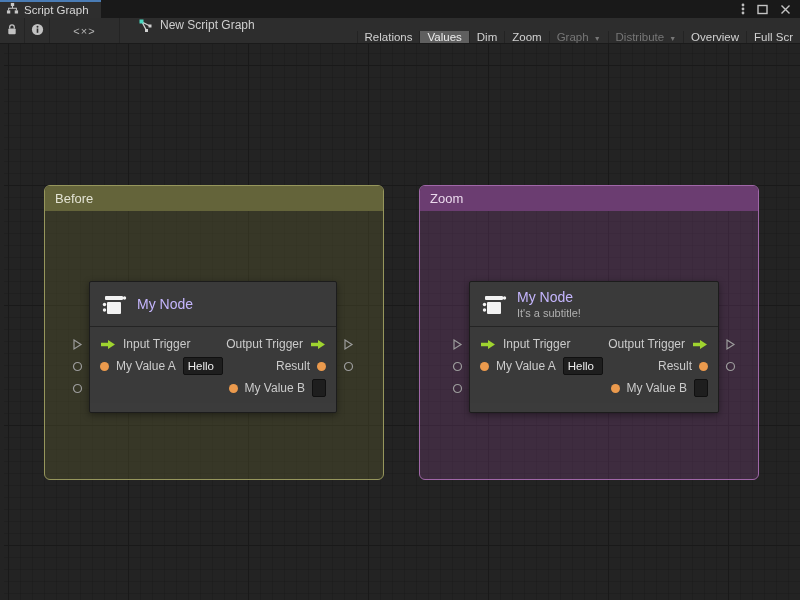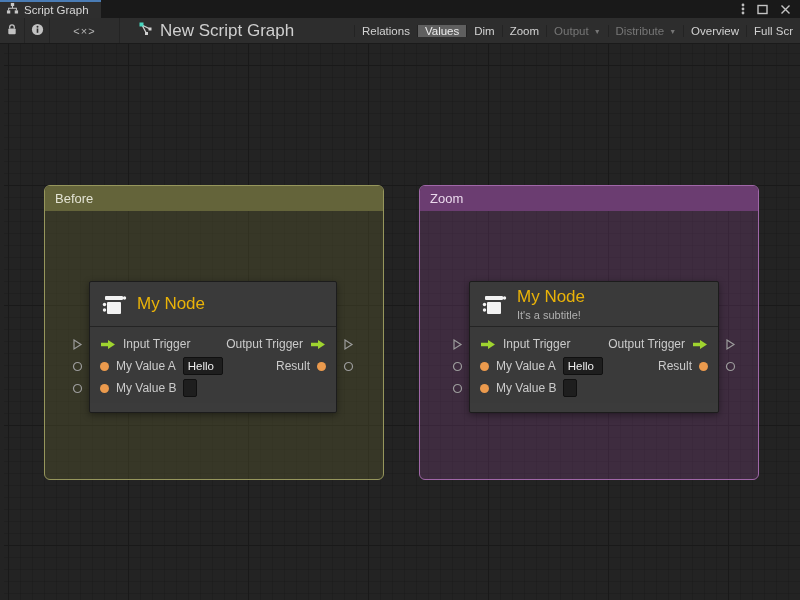--- a/index.html
+++ b/index.html
@@ -15,29 +15,29 @@
   .tab-label { font-size: 11.5px; color: #d8d8d8; }
   .win-controls { margin-left: auto; display: flex; align-items: center; gap: 12px; padding-right: 9px; }
   .win-controls svg { display: block; }
 
   
   .toolbar { height: 26px; background: #2d2d2d; display: flex; align-items: stretch;
              border-bottom: 1px solid #1a1a1a; overflow: hidden; }
   .tbtn { display: flex; align-items: center; justify-content: center; border-right: 1px solid #242424; }
   .tbtn-lock, .tbtn-info { width: 25px; }
   .tbtn-code { width: 70px; color: #b5b5b5; font-size: 11px; letter-spacing: 1px; }
-  .newgraph { display: flex; align-items: center; gap: 7px; padding: 0 10px; margin-left: 8px;
-              color: #cfcfcf; font-size: 17px; }
+  .newgraph { display: flex; align-items: flex-start; gap: 7px; padding: 0 10px; margin-left: 8px;
+              color: #cfcfcf; font-size: 12px; }
   .zoomctl { display: flex; align-items: center; gap: 9px; margin-left: 16px; }
   .zoom-label { font-size: 12px; color: #b9b9b9; }
   .zoom-track { width: 86px; height: 2px; background: #8a8a8a; border-radius: 1px; position: relative; }
   .zoom-handle { position: absolute; right: -3px; top: -5px; width: 12px; height: 12px;
                  border-radius: 50%; background: #a2a2a2; }
   .zoom-value { font-size: 11.5px; color: #c4c4c4; }
-  .tb-right { margin-left: auto; display: flex; align-items: center; }
+  .tb-right { margin-left: auto; display: flex; align-items: flex-end; }
   .tb-right .btn { display: flex; align-items: center; padding: 0 7px; font-size: 11.5px;
                    color: #d2d2d2; border-left: 1px solid #232323; white-space: nowrap; }
   .tb-right .btn.active { background: #5f5f5f; color: #ececec; }
   .tb-right .btn.disabled { color: #767676; }
   .caret { font-size: 7px; margin-left: 5px; transform: translateY(1px); }
 
   
   .canvas { position: absolute; top: 44px; left: 4px; width: 800px; height: 556px;
             background-color: #232323;
             background-image:
@@ -59,24 +59,24 @@
   .group-after  .group-header { background: var(--after-header);  color: #ead9ec; }
 
   
   .gnode { position: absolute; width: 248px; }
   .gnode-after { width: 250px; }
   .gnode-box { position: relative; background: #3a3a3a; border: 1px solid #1c1c1c; border-radius: 2px;
                box-shadow: 0 2px 7px rgba(0,0,0,0.4); }
   .gnode-header { height: 45px; display: flex; align-items: center; gap: 10px; padding: 0 10px;
                   border-bottom: 1px solid #242424; }
   .unit-icon { display: flex; }
-  .gnode-title { font-size: 17px; color: #eab308; }
+  .gnode-title { font-size: 14px; color: #c4b5fd; }
   .gnode-subtitle { font-size: 11px; color: #b0b0b0; margin-top: 2px; }
   .gnode-ports { padding: 6px 10px 4px; }
-  .prow { height: 22px; display: flex; align-items: center; }
+  .prow { height: 22px; display: flex; align-items: center; justify-content: flex-end; }
   .pleft { display: flex; align-items: center; gap: 7px; }
   .pright { margin-left: auto; display: flex; align-items: center; gap: 7px; }
   .plabel { font-size: 12px; color: #cbcbcb; }
   .flow-icon { color: var(--flow-port); display: flex; }
   .dot { width: 9px; height: 9px; border-radius: 50%; background: var(--value-port); }
   .vfield { height: 18px; background: #1e1e1e; border: 1px solid #101010; border-radius: 2px;
             color: #ededed; font-size: 11.5px; padding: 2px 4px; width: 40px; font-family: inherit; }
   .vfield.small { width: 14px; }
   .gnode-footer { height: 9px; background: #3b3b3b; border-radius: 0 0 2px 2px; }
 
@@ -163,21 +163,21 @@
       <div class="btn active">
         <span>Values</span>
       </div>
       <div class="btn">
         <span>Dim</span>
       </div>
       <div class="btn">
         <span>Zoom</span>
       </div>
       <div class="btn disabled">
-        <span>Output</span>
+        <span>Graph</span>
         <span class="caret">▼</span>
       </div>
       <div class="btn disabled">
         <span>Distribute</span>
         <span class="caret">▼</span>
       </div>
       <div class="btn">
         <span>Overview</span>
       </div>
       <div class="btn">

